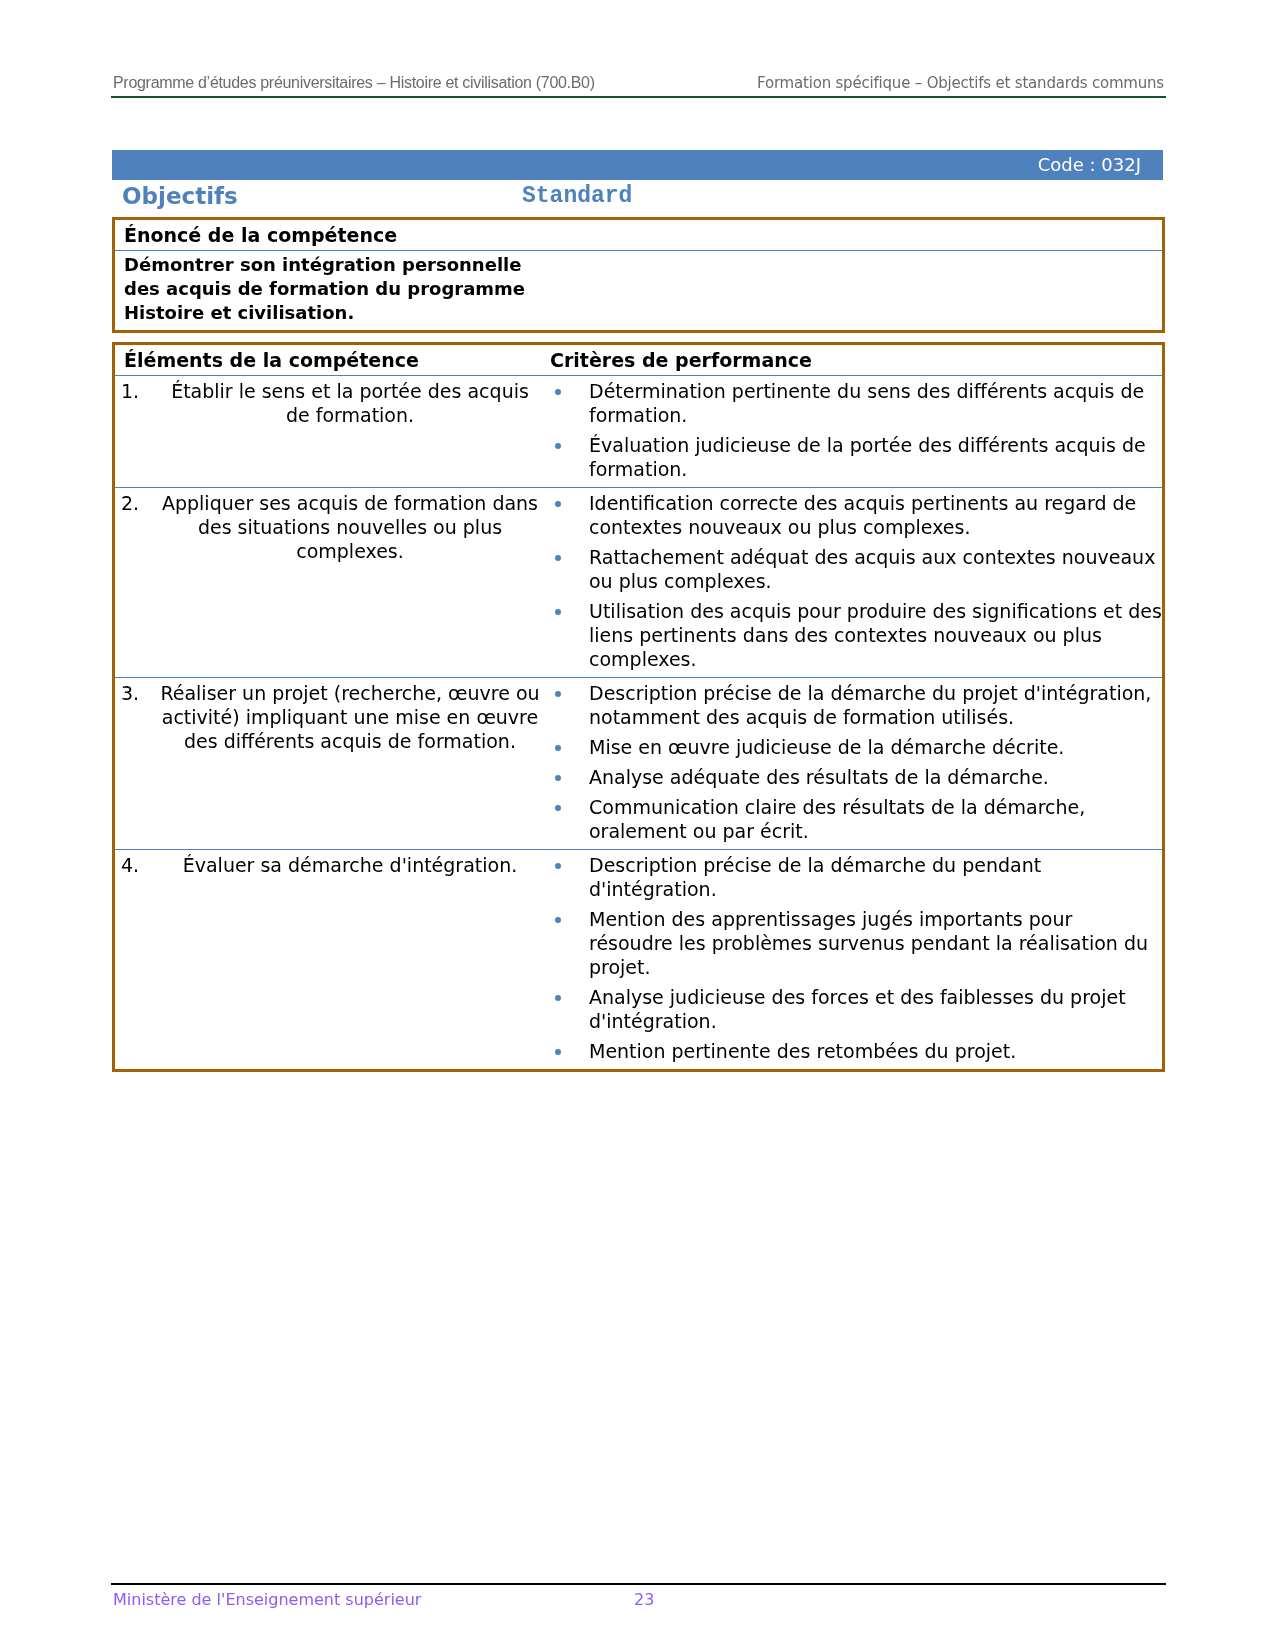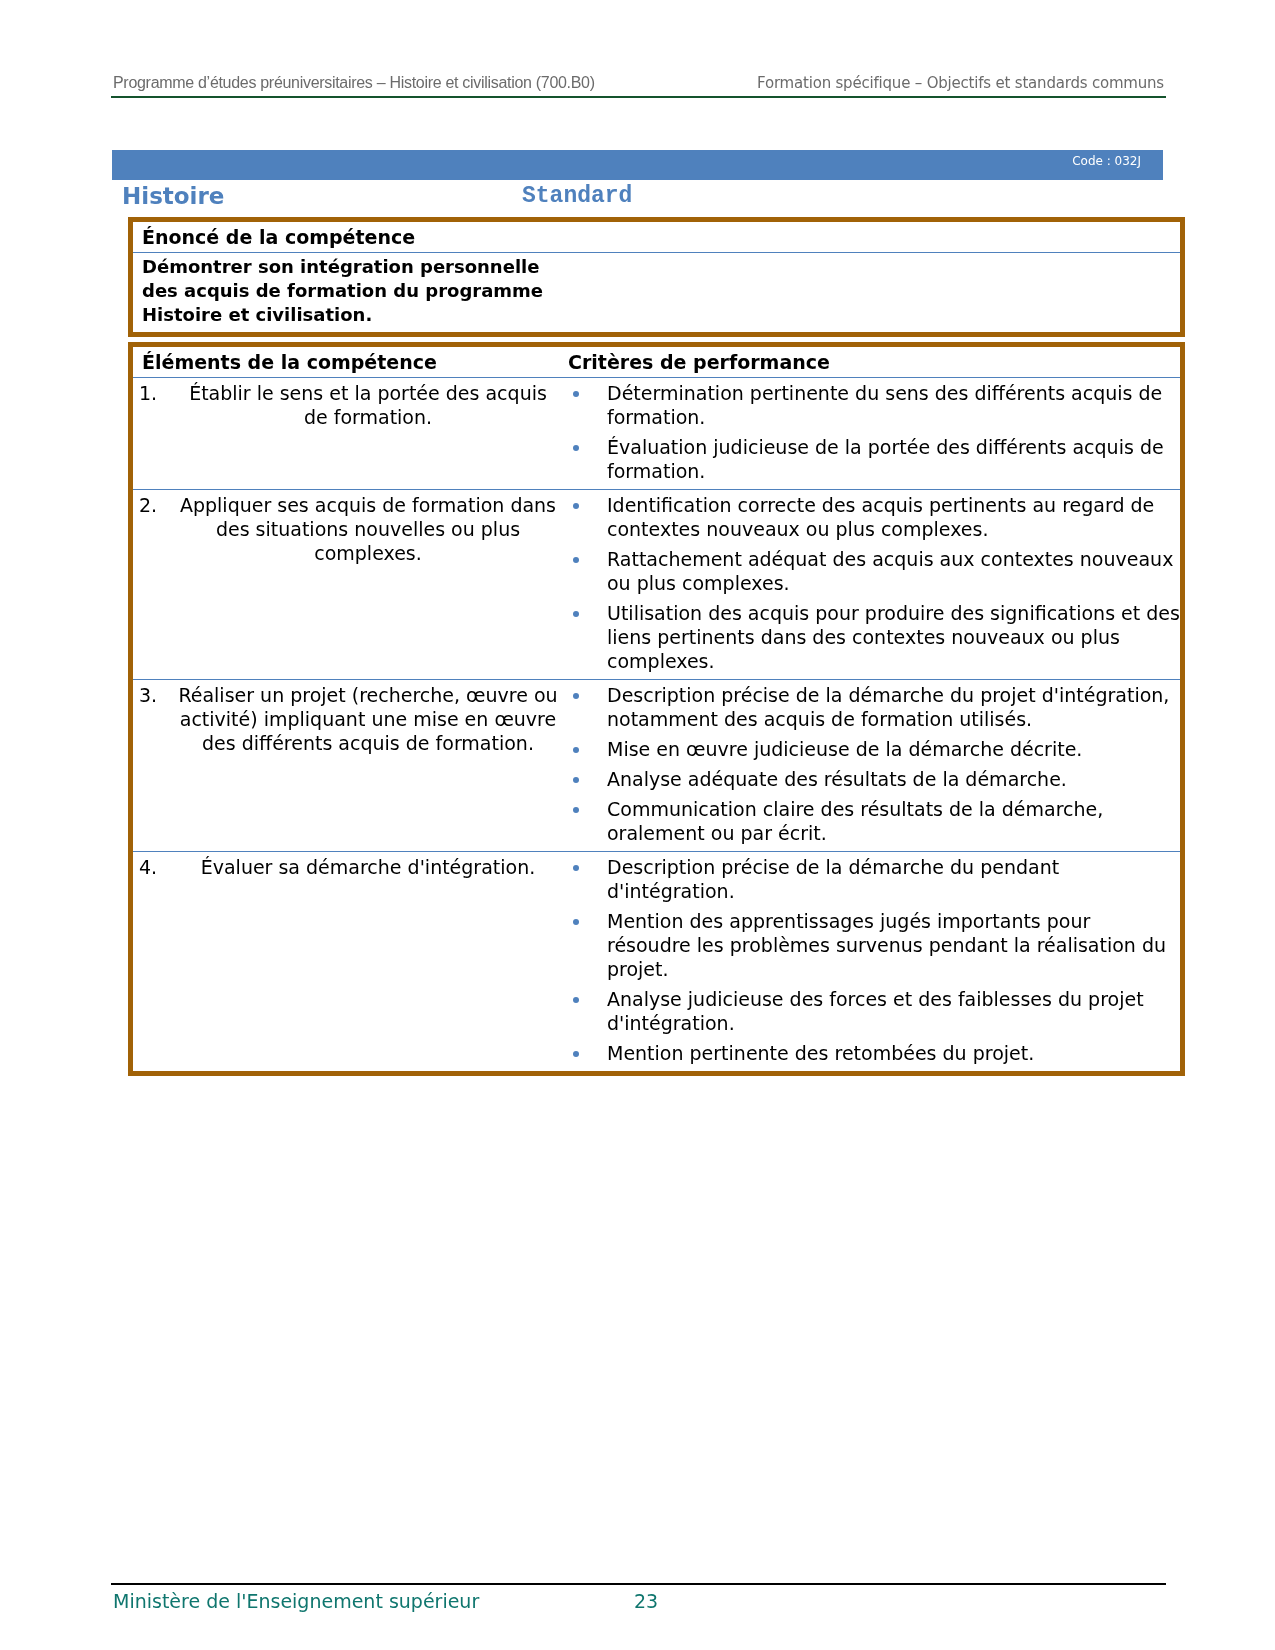--- a/index.html
+++ b/index.html
@@ -5,29 +5,29 @@
   html, body { margin: 0; padding: 0; background: #ffffff; }
   body { width: 1275px; height: 1650px; position: relative; overflow: hidden;
          font-family: "DejaVu Sans", sans-serif; color: #000; }
   .page-header { position: absolute; left: 111px; top: 72px; width: 1055px; height: 24px;
                  border-bottom: 2px solid #14532d; font-size: 15px; color: #6b6b6b;
                  font-family: "DejaVu Sans", sans-serif; }
   .page-header .left { position: absolute; left: 2px; top: 2px; letter-spacing: -0.3px; font-family: "Liberation Sans", sans-serif; font-size: 16px; }
   .page-header .right { position: absolute; right: 2px; top: 2px; letter-spacing: -0.2px; }
 
   .code-bar { position: absolute; left: 112px; top: 150px; width: 1051px; height: 30px;
-              background: #4f81bd; color: #fff; font-size: 12px; }
+              background: #4f81bd; color: #fff; font-size: 18px; }
   .code-bar span { position: absolute; right: 22px; top: 4px; }
 
   .col-heads { position: absolute; left: 112px; top: 183px; width: 1051px; height: 32px; }
   .col-heads .h { position: absolute; top: 0; font-size: 23px; font-weight: bold; color: #4f81bd; }
   .col-heads .h1 { left: 10px; }
   .col-heads .h2 { left: 410px; font-family: Liberation Mono, monospace; }
 
-  .box { position: absolute; left: 128px; width: 1047px; border: 5px solid #a16207; }
+  .box { position: absolute; left: 112px; width: 1047px; border: 3px solid #a16207; }
   .box1 { top: 217px; height: 110px; }
   .box2 { top: 342px; }
 
   .row-title { font-weight: bold; font-size: 19px; height: 30px; line-height: 30px;
                border-bottom: 1px solid #4f81bd; position: relative; }
   .row-title .c1 { position: absolute; left: 9px; }
   .row-title .c2 { position: absolute; left: 435px; }
 
   .enonce-text { position: absolute; left: 9px; top: 33px; width: 420px; font-size: 18px; line-height: 24px; font-weight: bold; }
 
@@ -36,38 +36,38 @@
   .elem-left { position: absolute; left: 6px; top: 3px; width: 420px; }
   .elem-left .num { position: absolute; left: 0; top: 0; }
   .elem-left .txt { margin-left: 38px; display: block; text-align: center; }
   .elem-right { margin-left: 436px; padding-top: 3px; padding-bottom: 6px; }
   .crit { position: relative; padding-left: 38px; margin-bottom: 6px; }
   .crit:last-child { margin-bottom: 0; }
   .crit .bullet { position: absolute; left: 4px; top: 10px; width: 6px; height: 6px;
                   border-radius: 50%; background: #4f81bd; }
 
   .page-footer { position: absolute; left: 111px; top: 1583px; width: 1055px;
-                 border-top: 2px solid #000; font-size: 19px; color: #0f766e; height: 24px; }
+                 border-top: 2px solid #000; font-size: 16px; color: #8b5cf6; height: 24px; }
   .page-footer .left { position: absolute; left: 2px; top: 5px; }
   .page-footer .num { position: absolute; left: 523px; top: 5px; }
 </style>
 </head>
 <body>
 
 <div class="page-header">
   <span class="left">Programme d’études préuniversitaires – Histoire et civilisation (700.B0)</span>
   <span class="right">Formation spécifique – Objectifs et standards communs</span>
 </div>
 
 <div class="code-bar">
   <span>Code : 032J</span>
 </div>
 
 <div class="col-heads">
-  <span class="h h1">Histoire</span>
+  <span class="h h1">Objectifs</span>
   <span class="h h2">Standard</span>
 </div>
 
 <div class="box box1">
   <div class="row-title">
     <span class="c1">Énoncé de la compétence</span>
   </div>
   <div class="enonce-text">Démontrer son intégration personnelle des acquis de formation du programme Histoire et civilisation.</div>
 </div>
 

